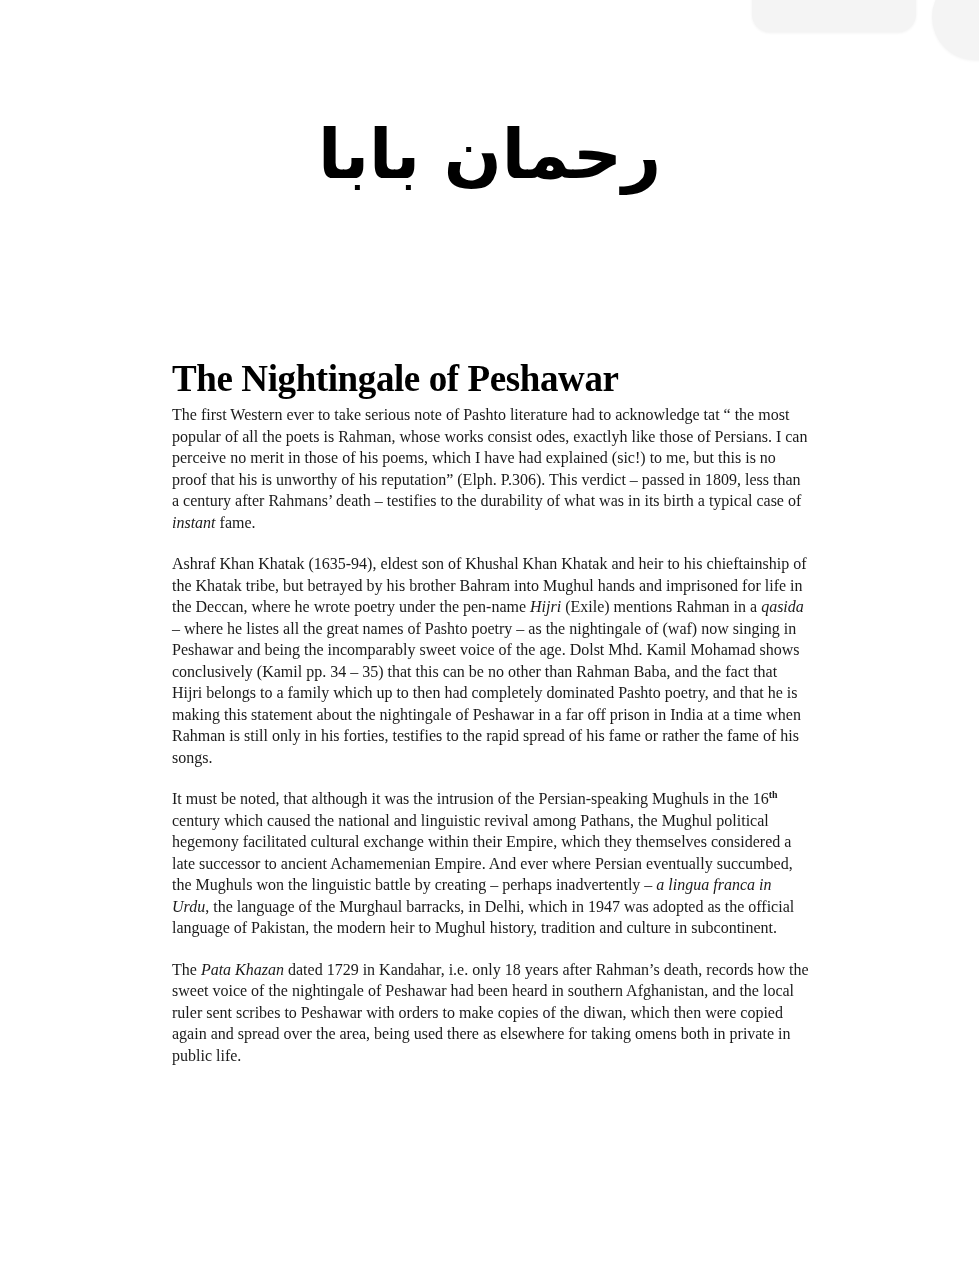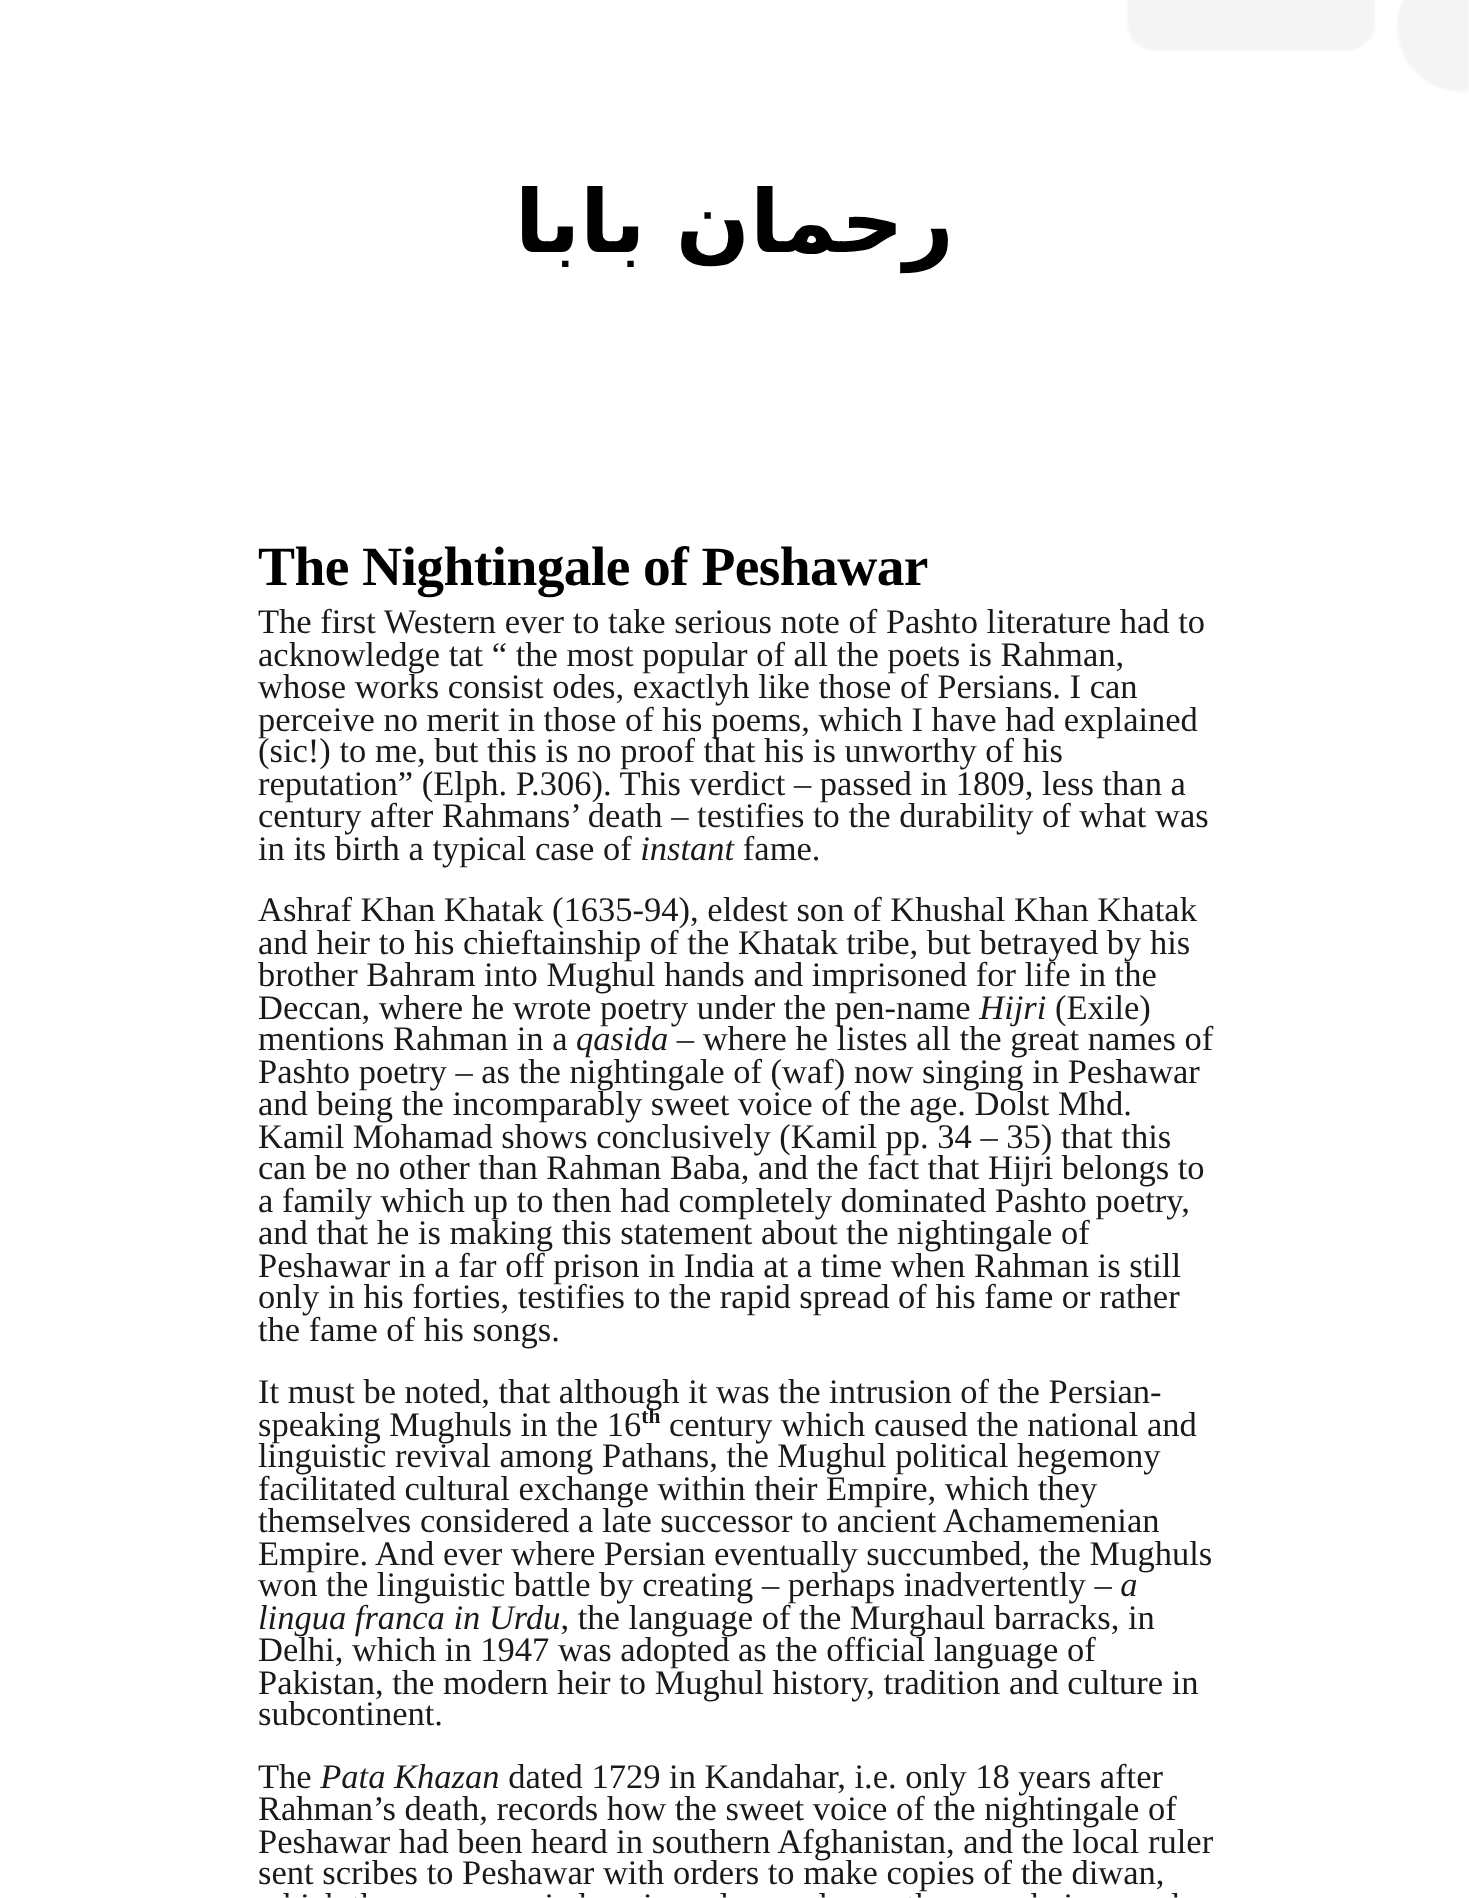--- a/index.html
+++ b/index.html
@@ -77,21 +77,21 @@
   }
 
   .title-pashto {
     position: absolute;
     left: 0;
     top: 112px;
     width: 635px;
     text-align: center;
     direction: rtl;
     font-family: "DejaVu Sans", "Liberation Sans", sans-serif;
-    font-size: 58px;
+    font-size: 68px;
     font-weight: bold;
     line-height: 1.25;
     color: #000000;
   }
 
   .heading-english {
     position: absolute;
     left: 0;
     top: 334px;
     width: 700px;
@@ -104,21 +104,21 @@
     white-space: nowrap;
   }
 
   .body-copy {
     position: absolute;
     left: 0;
     top: 404px;
     width: 637px;
   }
   .para {
-    font-size: 23px;
+    font-size: 16px;
     line-height: 21.5px;
     text-align: left;
     margin: 0 0 20px 0;
     color: #1a1a1a;
     -webkit-font-smoothing: antialiased;
   }
   .para:last-child { margin-bottom: 0; }
   .para em { font-style: italic; }
   .para sup {
     font-size: 0.62em;

